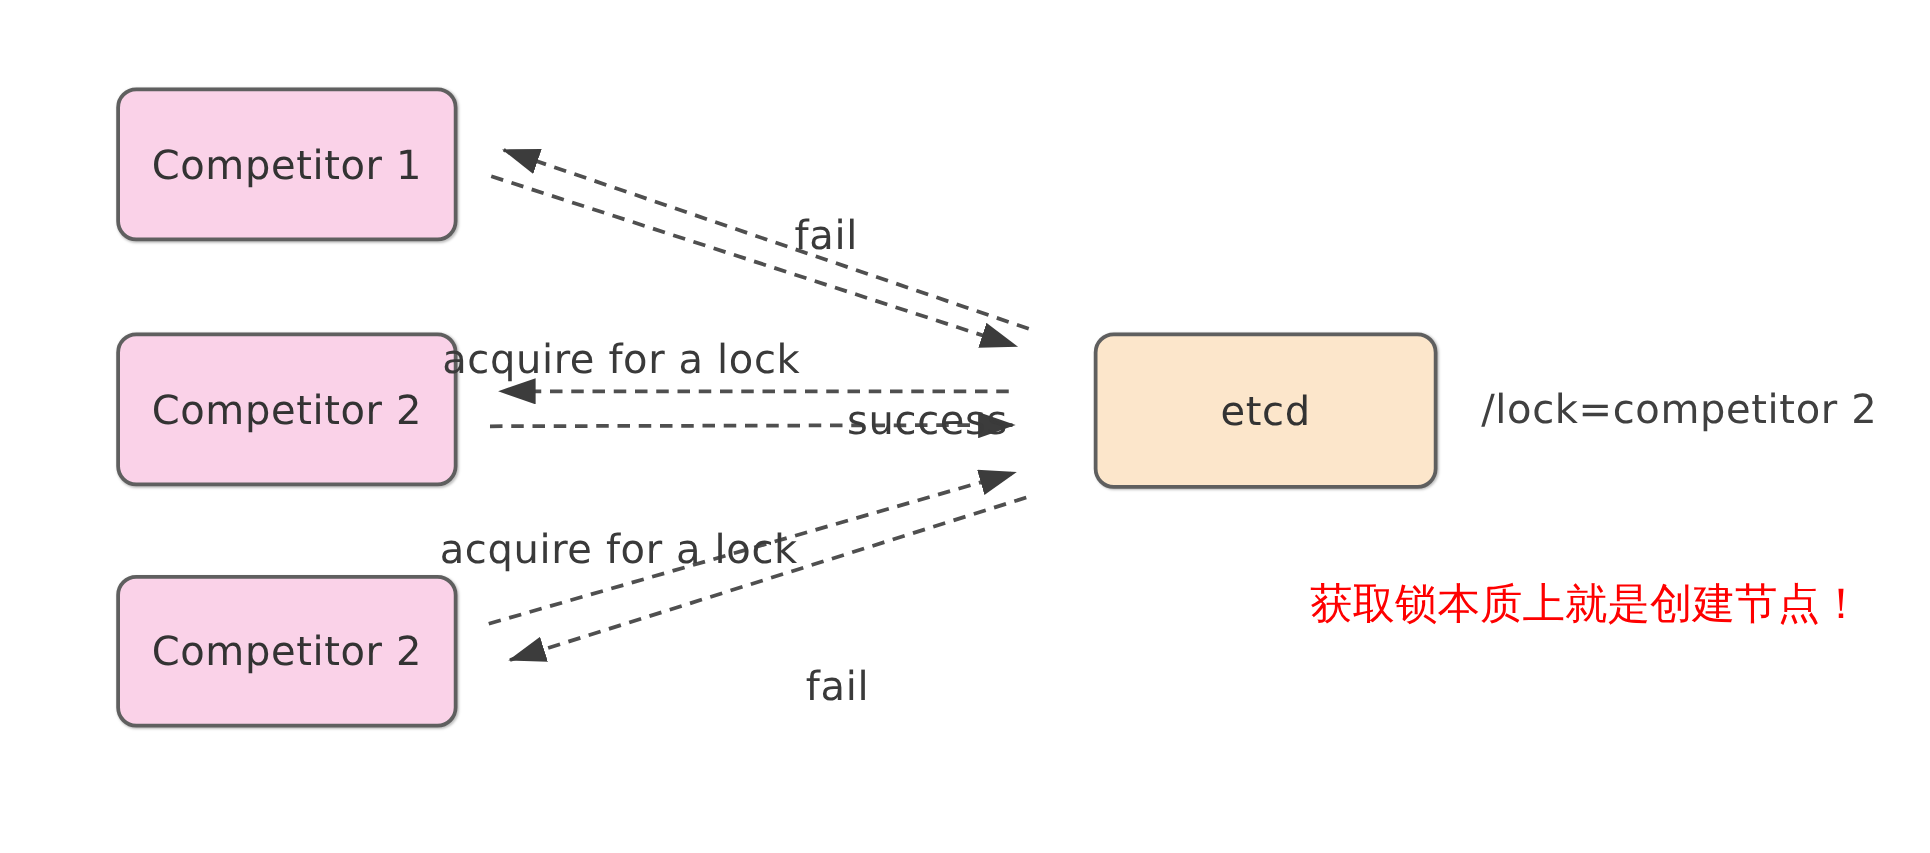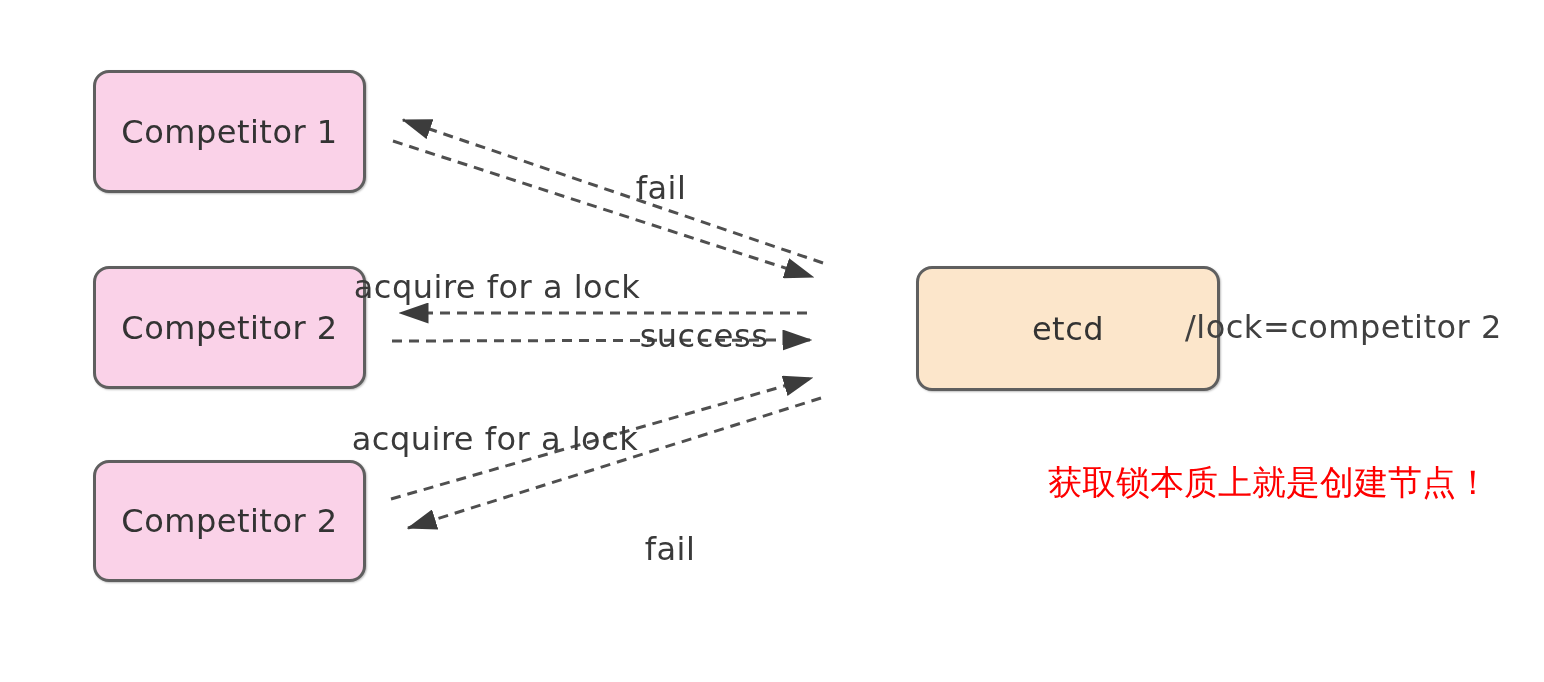--- a/index.html
+++ b/index.html
@@ -33,33 +33,33 @@
     font-size: 32px;
     color: #333333;
     box-shadow: 1px 1px 2px rgba(0,0,0,0.25);
     letter-spacing: 0.5px;
   }
   .node-pink { background: var(--pink-fill, #fad2e8); }
   .node-peach { background: var(--peach-fill, #fce6cb); }
   .node-c1 { left: 93px;  top: 70px;  width: 273px; height: 123px; }
   .node-c2 { left: 93px;  top: 266px; width: 273px; height: 123px; }
   .node-c3 { left: 93px;  top: 460px; width: 273px; height: 122px; }
-  .node-etcd { left: 916px; top: 266px; width: 304px; height: 125px; }
+  .node-etcd { left: 875px; top: 266px; width: 275px; height: 125px; }
   .edge-label {
     position: absolute;
     transform: translate(-50%, -50%);
     font-size: 32px;
     color: #3a3a3a;
     white-space: nowrap;
     letter-spacing: 0.5px;
     margin-top: 40px;
   }
   .lbl-fail-top    { left: 661px; top: 148px; }
   .lbl-acquire-1   { left: 497px; top: 247px; }
-  .lbl-success     { left: 704px; top: 296px; }
+  .lbl-success     { left: 742px; top: 296px; }
   .lbl-acquire-2   { left: 495px; top: 399px; }
   .lbl-fail-bottom { left: 670px; top: 509px; }
   .side-text {
     position: absolute;
     left: 1185px;
     top: 308px;
     font-size: 32px;
     color: #404040;
     white-space: nowrap;
     letter-spacing: 0.5px;

